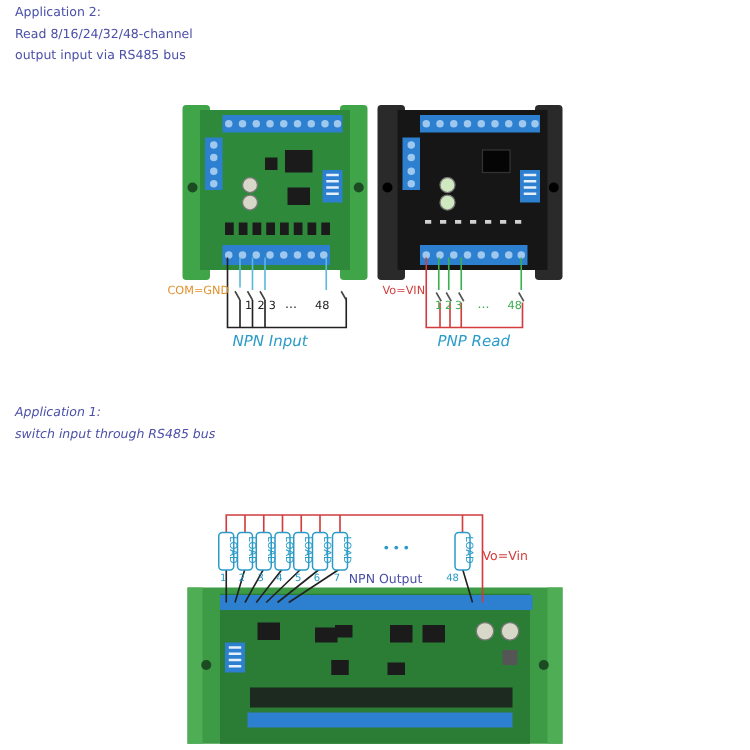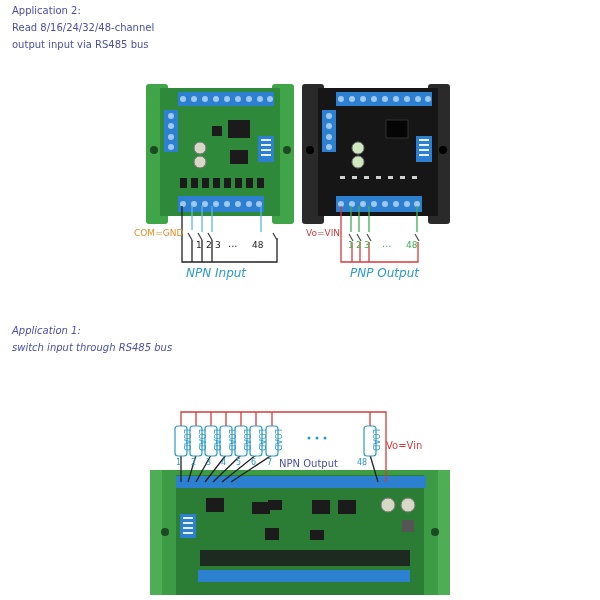--- a/index.html
+++ b/index.html
@@ -248,16 +248,16 @@
 <div class="lbl" style="left:228px;top:238px;color:#222;font-size:10px;">...</div>
 <div class="lbl" style="left:252px;top:240px;color:#222;font-size:9px;">48</div>
 <div class="board-cap" style="left:186px;top:266px;">NPN Input</div>
 
 <div class="lbl" style="left:306px;top:228px;color:#d23c3c;font-size:9px;">Vo=VIN</div>
 <div class="lbl" style="left:348px;top:240px;color:#3cb050;font-size:9px;">1</div>
 <div class="lbl" style="left:356px;top:240px;color:#3cb050;font-size:9px;">2</div>
 <div class="lbl" style="left:364px;top:240px;color:#3cb050;font-size:9px;">3</div>
 <div class="lbl" style="left:382px;top:238px;color:#3cb050;font-size:10px;">...</div>
 <div class="lbl" style="left:406px;top:240px;color:#3cb050;font-size:9px;">48</div>
-<div class="board-cap" style="left:350px;top:266px;">PNP Output</div>
+<div class="board-cap" style="left:350px;top:266px;">PNP Read</div>
 
 <div class="lbl" style="left:279px;top:458px;color:#4a4fa8;font-size:10px;">NPN Output</div>
 <div class="lbl" style="left:386px;top:440px;color:#d23c3c;font-size:10px;">Vo=Vin</div>
 
 </body></html>

